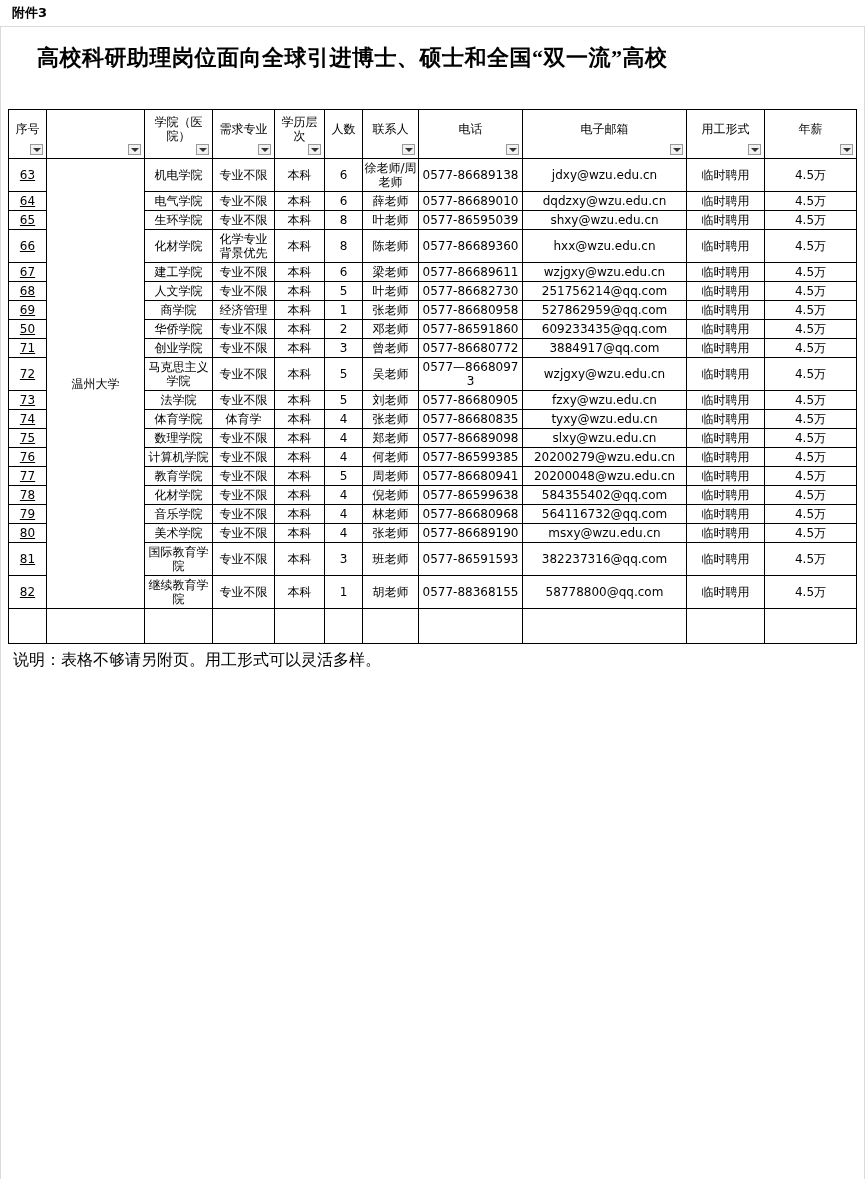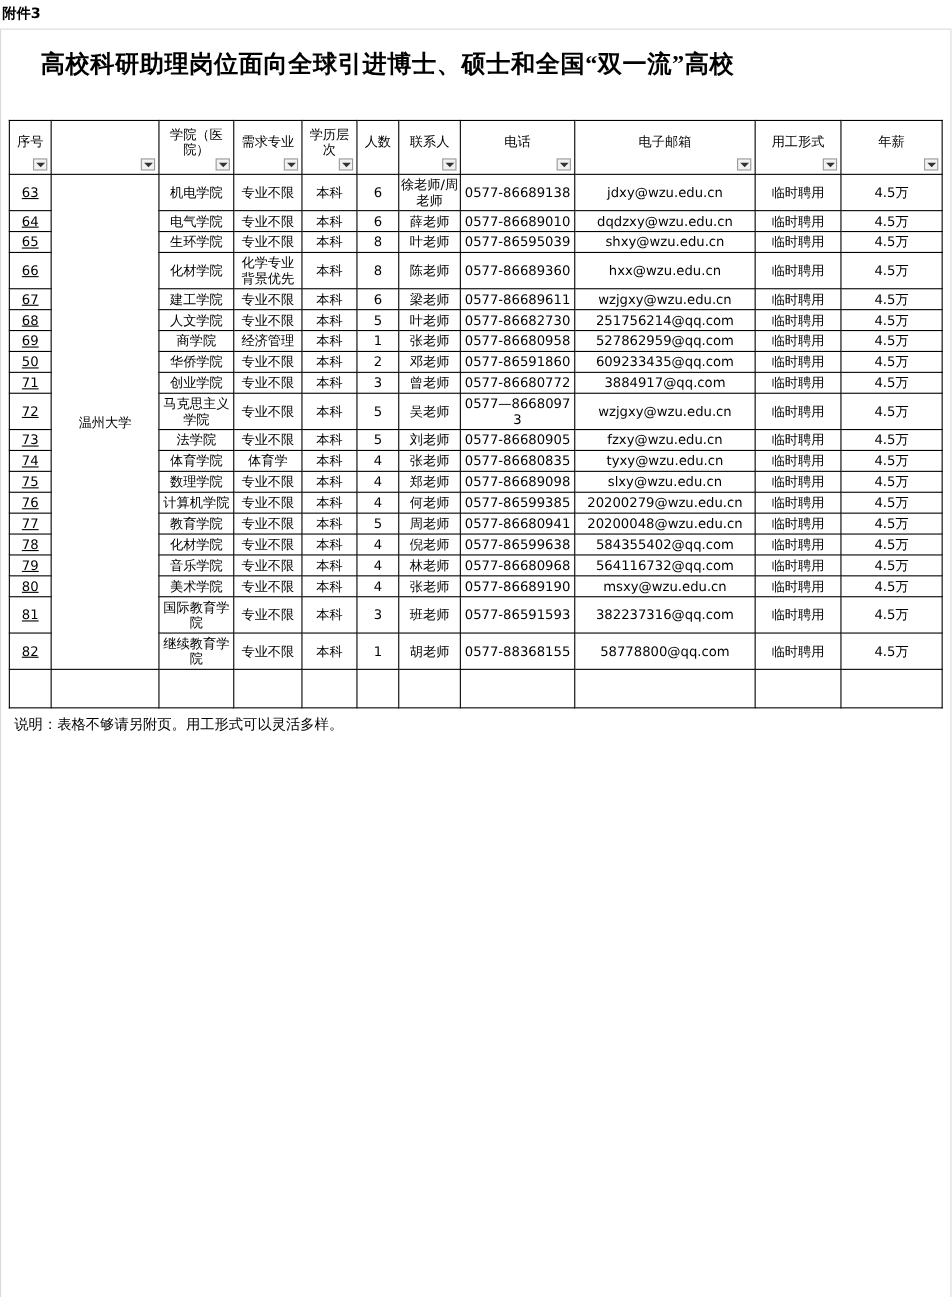--- a/index.html
+++ b/index.html
@@ -18,21 +18,21 @@
   .page {
     width: 865px;
     height: 1179px;
     position: relative;
     box-sizing: border-box;
   }
   .attach-label {
     font-family: "DejaVu Sans", "Liberation Sans", sans-serif;
     font-weight: bold;
     font-size: 13px;
-    padding: 4px 0 4px 2px;
+    padding: 4px 0 4px 12px;
     border-bottom: 1px solid #d9d9d9;
     height: 18px;
     line-height: 18px;
   }
   .doc-body {
     border-left: 1px solid #d9d9d9;
     border-right: 1px solid #d9d9d9;
     margin: 0 0px;
     padding: 0 6px;
     box-sizing: border-box;
@@ -109,21 +109,21 @@
   td.salary {
     font-family: "DejaVu Sans", "Liberation Sans", sans-serif;
     font-size: 12px;
   }
   td.univ {
     font-size: 12px;
   }
   td.blank { height: 30px; }
   .note {
     font-family: Liberation Sans, sans-serif;
-    font-size: 13px;
+    font-size: 16px;
     padding: 6px 0 0 6px;
   }
   .col-seq    { width: 38px; }
   .col-univ   { width: 98px; }
   .col-college{ width: 68px; }
   .col-major  { width: 62px; }
   .col-degree { width: 50px; }
   .col-num    { width: 38px; }
   .col-contact{ width: 56px; }
   .col-phone  { width: 104px; }

